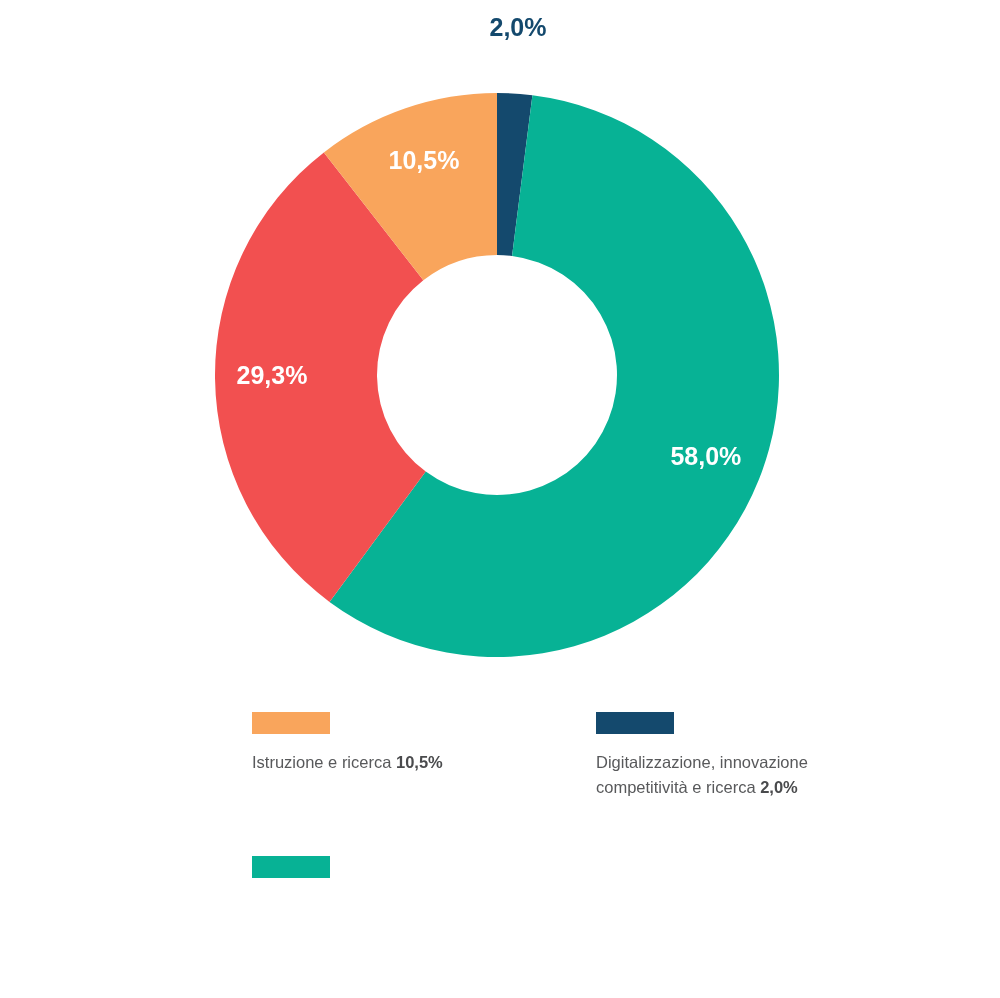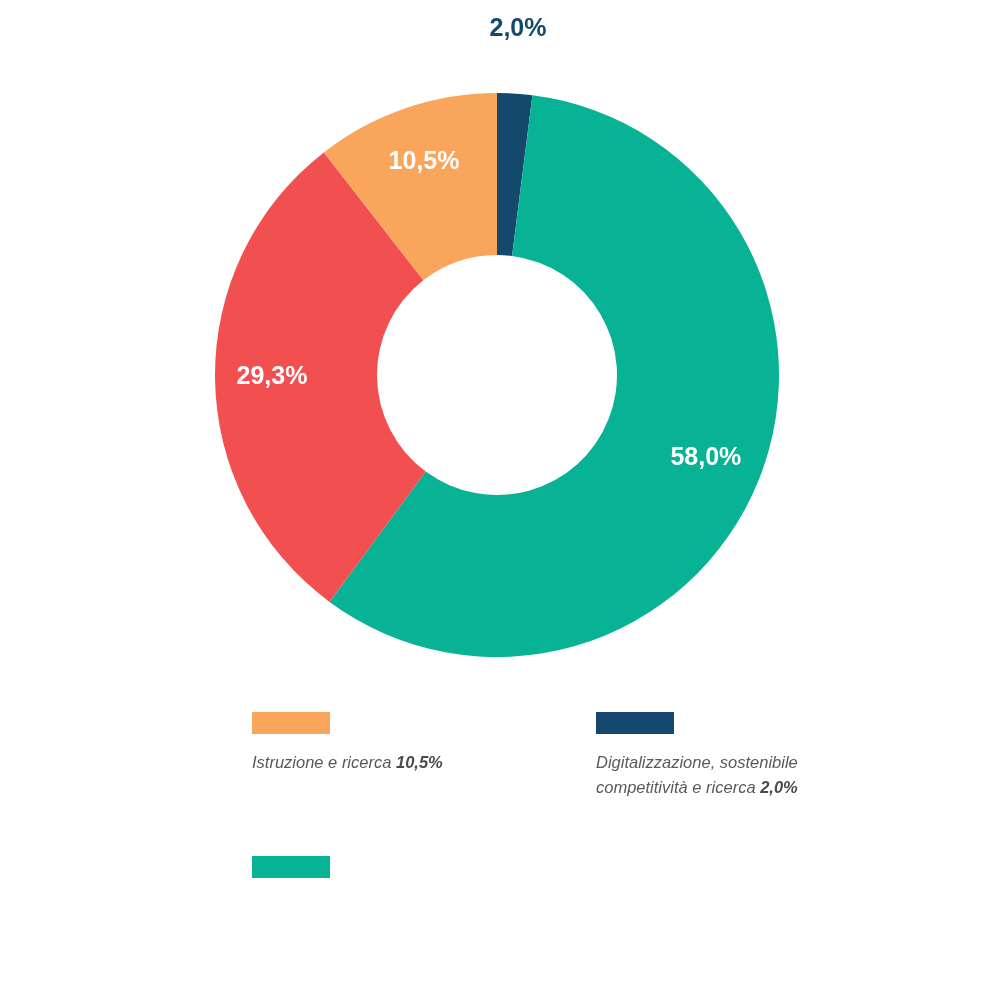--- a/index.html
+++ b/index.html
@@ -62,21 +62,20 @@
   }
   .legend-grid {
     position: absolute;
     left: 252px;
     top: 712px;
     width: 620px;
     display: grid;
     grid-template-columns: 344px 276px;
     grid-template-rows: auto auto;
     row-gap: 56px;
-    font-style: italic;
   }
   .legend-item {
     display: block;
   }
   .legend-swatch {
     width: 78px;
     height: 22px;
     display: block;
     margin-bottom: 16px;
   }
@@ -115,21 +114,21 @@
   </div>
 
   <div id="legend">
     <div class="legend-grid" id="legend-grid">
         <div class="legend-item">
           <span class="legend-swatch" style="background: rgb(249, 165, 92);"></span>
           <div class="legend-text"><span>Istruzione e ricerca </span><span class="pct">10,5%</span></div>
         </div>
         <div class="legend-item">
           <span class="legend-swatch" style="background: rgb(20, 73, 109);"></span>
-          <div class="legend-text"><span>Digitalizzazione, sostenibile</span><br><span>competitività e ricerca </span><span class="pct">2,0%</span></div>
+          <div class="legend-text"><span>Digitalizzazione, innovazione</span><br><span>competitività e ricerca </span><span class="pct">2,0%</span></div>
         </div>
         <div class="legend-item">
           <span class="legend-swatch" style="background: rgb(7, 178, 149);"></span>
         </div>
       </div>
   </div>
 
 </div>
 
 </body></html>

